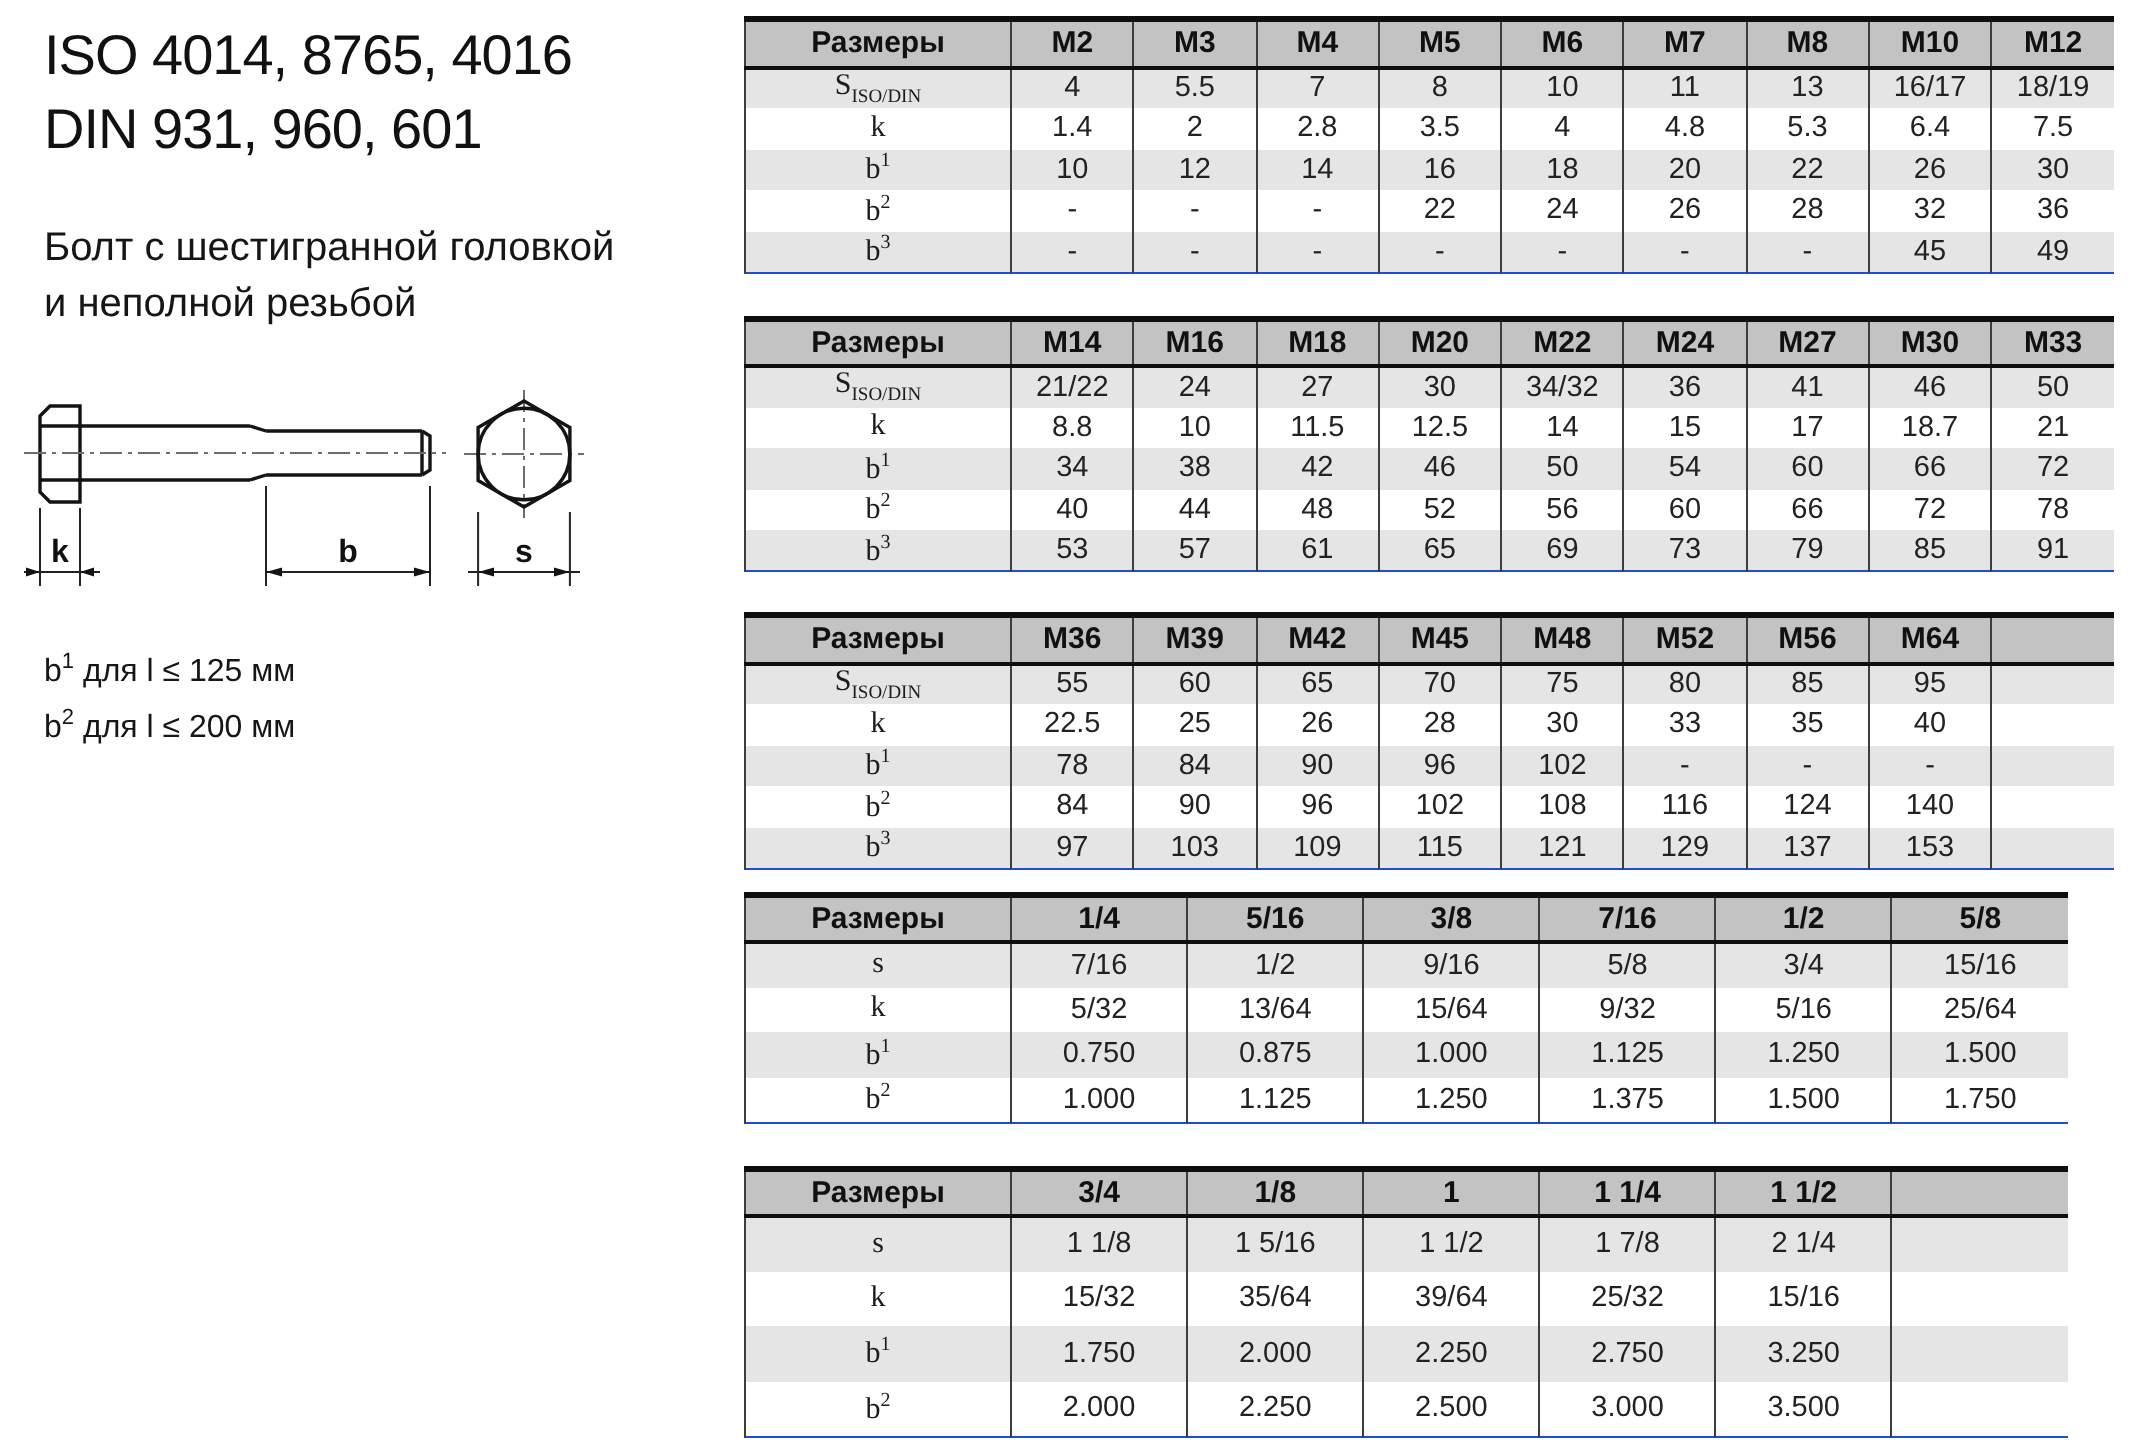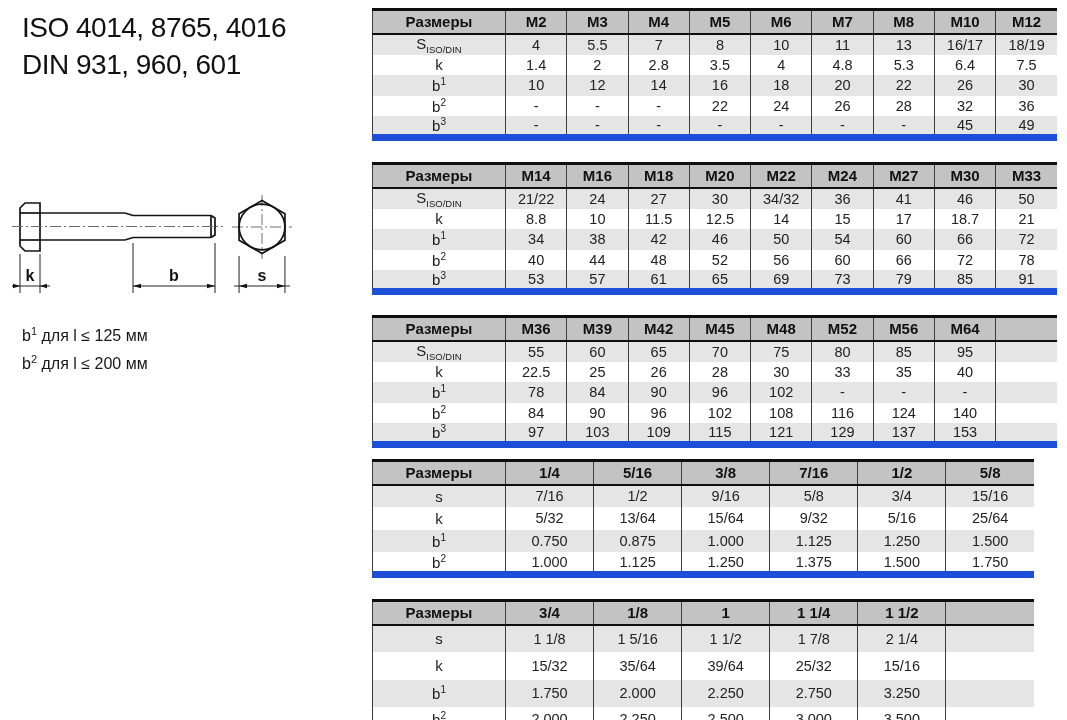--- a/index.html
+++ b/index.html
@@ -12,21 +12,21 @@
   .title { font-size:28px; font-weight:normal; line-height:1.32; letter-spacing:-0.5px; color:#111; }
   .subtitle { margin-top:26px; font-size:20px; line-height:1.42; color:#161616; }
   .drawing { position:absolute; left:-10px; top:178px; }
   .footnotes { position:absolute; left:0; top:312px; font-size:16px; line-height:1.72; color:#161616;text-align:center; }
   .footnotes sup { font-size:11px; }
   .tables-panel { position:absolute; left:372px; top:8px; }
 
   table.dims {
     border-collapse:collapse; table-layout:fixed;
     border-top:3px solid #0e0e0e;
-    border-bottom:7px solid #1d4ed8;
+    border-bottom:1px solid #1d4ed8;
     margin-bottom:21px;
   }
   table.t1, table.t2, table.t3 { width:685px; }
   table.t4, table.t5 { width:662px; }
   table.t2 { margin-bottom:20px; }
   table.t3 { margin-bottom:11px; }
   table.t5 { margin-bottom:0; }
 
   table.dims th, table.dims td {
     border-left:1.4px solid #3d3d3d;
@@ -37,31 +37,35 @@
     background:#c3c3c3;
     border-bottom:2.5px solid #0e0e0e;
     font-weight:bold; font-size:15px; height:24px; color:#111;
   }
   table.dims th.lbl, table.dims td.lbl { width:133px; }
   table.dims td { font-size:14.5px; color:#222; background:#ffffff; }
   table.t1 td, table.t2 td, table.t3 td { height:20.5px; }
   table.t4 td { height:22.5px; }
   table.t5 td { height:27.5px; }
   table.dims tr.stripe td { background:#e5e5e5; }
-  table.dims td.lbl { font-size:15px; color:#1c1c1c; }
+  table.dims td.lbl { font-size:15px; color:#1c1c1c;font-family:Liberation Serif, serif; }
   table.dims td.lbl sub { font-size:9.5px; letter-spacing:0; }
   table.dims td.lbl sup { font-size:10px; }
 </style>
 </head>
 <body>
 
 <div class="left-panel">
   <div class="title">
     <div>ISO 4014, 8765, 4016</div>
     <div>DIN 931, 960, 601</div>
+  </div>
+  <div class="subtitle">
+    <div>Болт с шестигранной головкой</div>
+    <div>и неполной резьбой</div>
   </div>
 
   <svg class="drawing" width="310" height="112" viewBox="0 0 310 112">
     <g stroke="#141414" stroke-width="1.7" fill="none">
 
       <polygon points="8,20 13,15 28,15 28,63 13,63 8,58"></polygon>
       <line x1="8" y1="25" x2="28" y2="25"></line>
       <line x1="8" y1="52" x2="28" y2="52"></line>
 
       <line x1="28" y1="25" x2="113" y2="25"></line>

